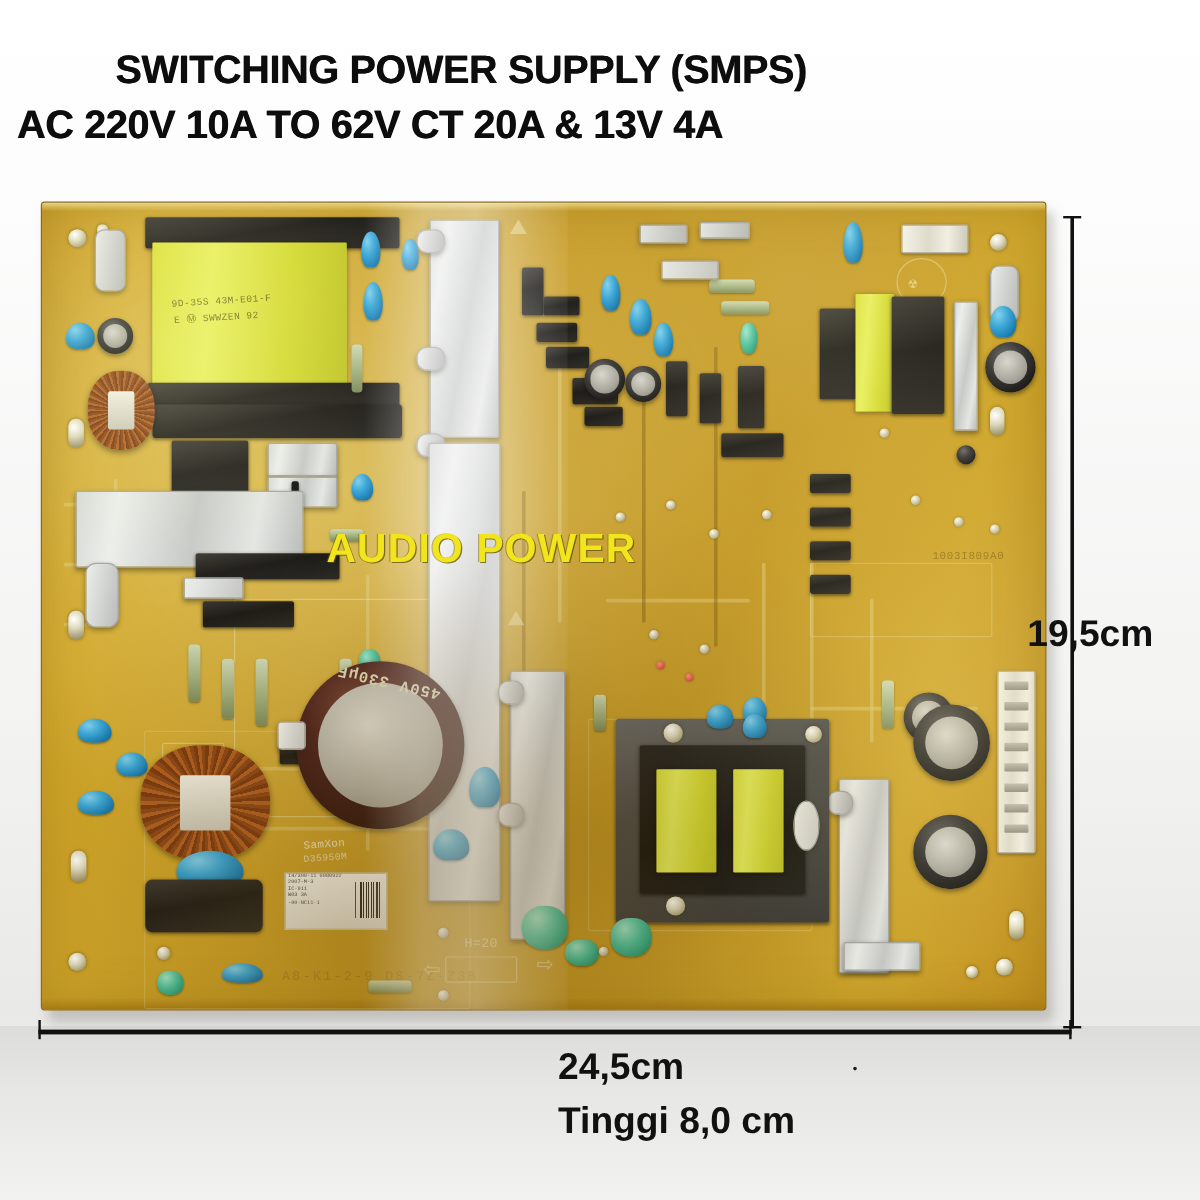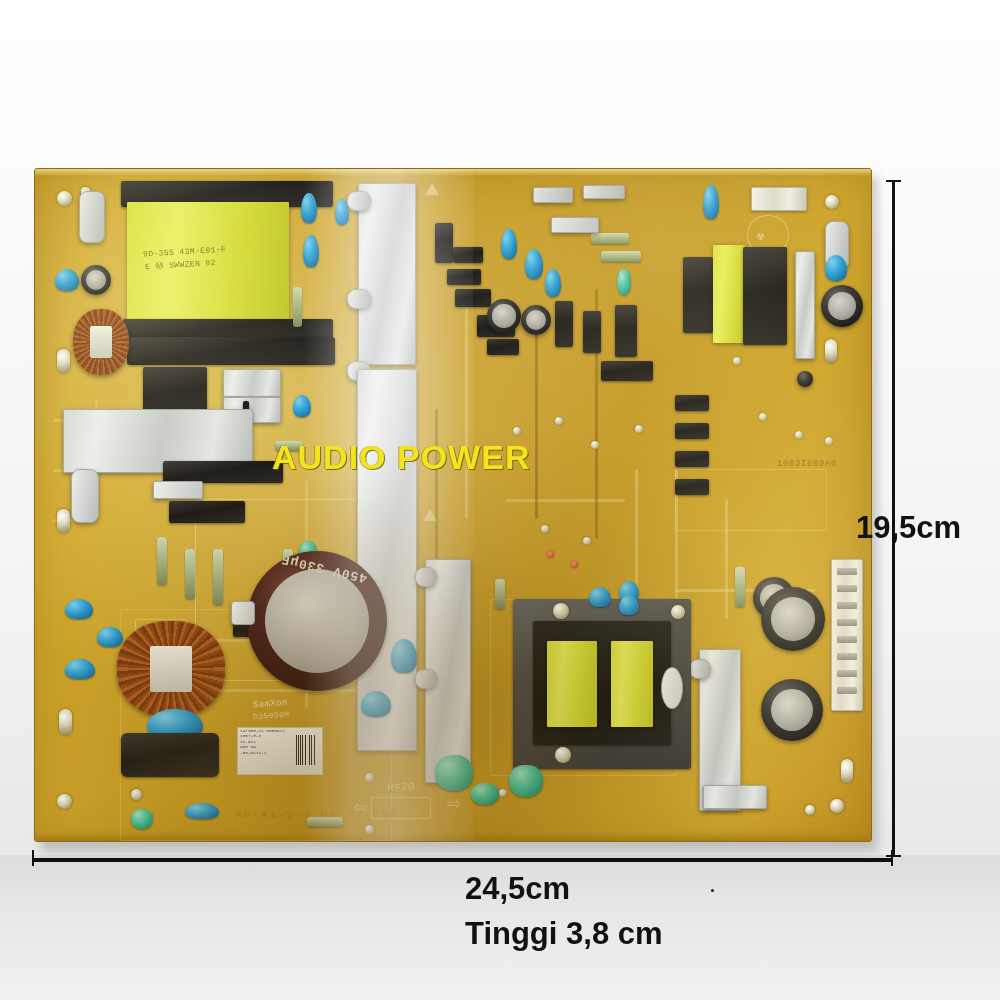--- a/index.html
+++ b/index.html
@@ -308,20 +308,24 @@
   .speck { position:absolute; width:3px; height:3px; background:#1e1d1a; border-radius:50%; }
 </style>
 </head>
 <body>
 
 <div id="stage">
 
   <div class="backdrop"></div>
   <div class="backdrop-soft"></div>
 
+  <div class="title-block">
+    <div class="title-line1">SWITCHING POWER SUPPLY (SMPS)</div>
+    <div class="title-line2">AC 220V 10A TO 62V CT 20A  &amp; 13V 4A</div>
+  </div>
 
   <div class="board-wrap">
     <div class="board-shadow"></div>
     <div class="board">
       <div class="board-edge-top"></div>
       <div class="board-edge-bottom"></div>
 
       <div class="trace" style="left:18px;top:250px;width:40px;height:3px;"></div>
       <div class="trace" style="left:18px;top:300px;width:54px;height:3px;"></div>
       <div class="trace" style="left:18px;top:350px;width:34px;height:3px;"></div>
@@ -553,17 +557,17 @@
 
   <div class="dim-v"></div>
   <div class="dim-v-cap-top" style="top:180px;"></div>
   <div class="dim-v-cap-bot" style="top:855px;"></div>
   <div class="dim-label-v">19,5cm</div>
 
   <div class="dim-h"></div>
   <div class="dim-h-cap-l" style="left:32px;"></div>
   <div class="dim-h-cap-r" style="left:891px;"></div>
   <div class="dim-label-h1">24,5cm</div>
-  <div class="dim-label-h2">Tinggi 3,8 cm</div>
+  <div class="dim-label-h2">Tinggi 8,0 cm</div>
 
   <div class="speck" style="left:711px;top:889px;"></div>
 
 </div>
 
 </body></html>

